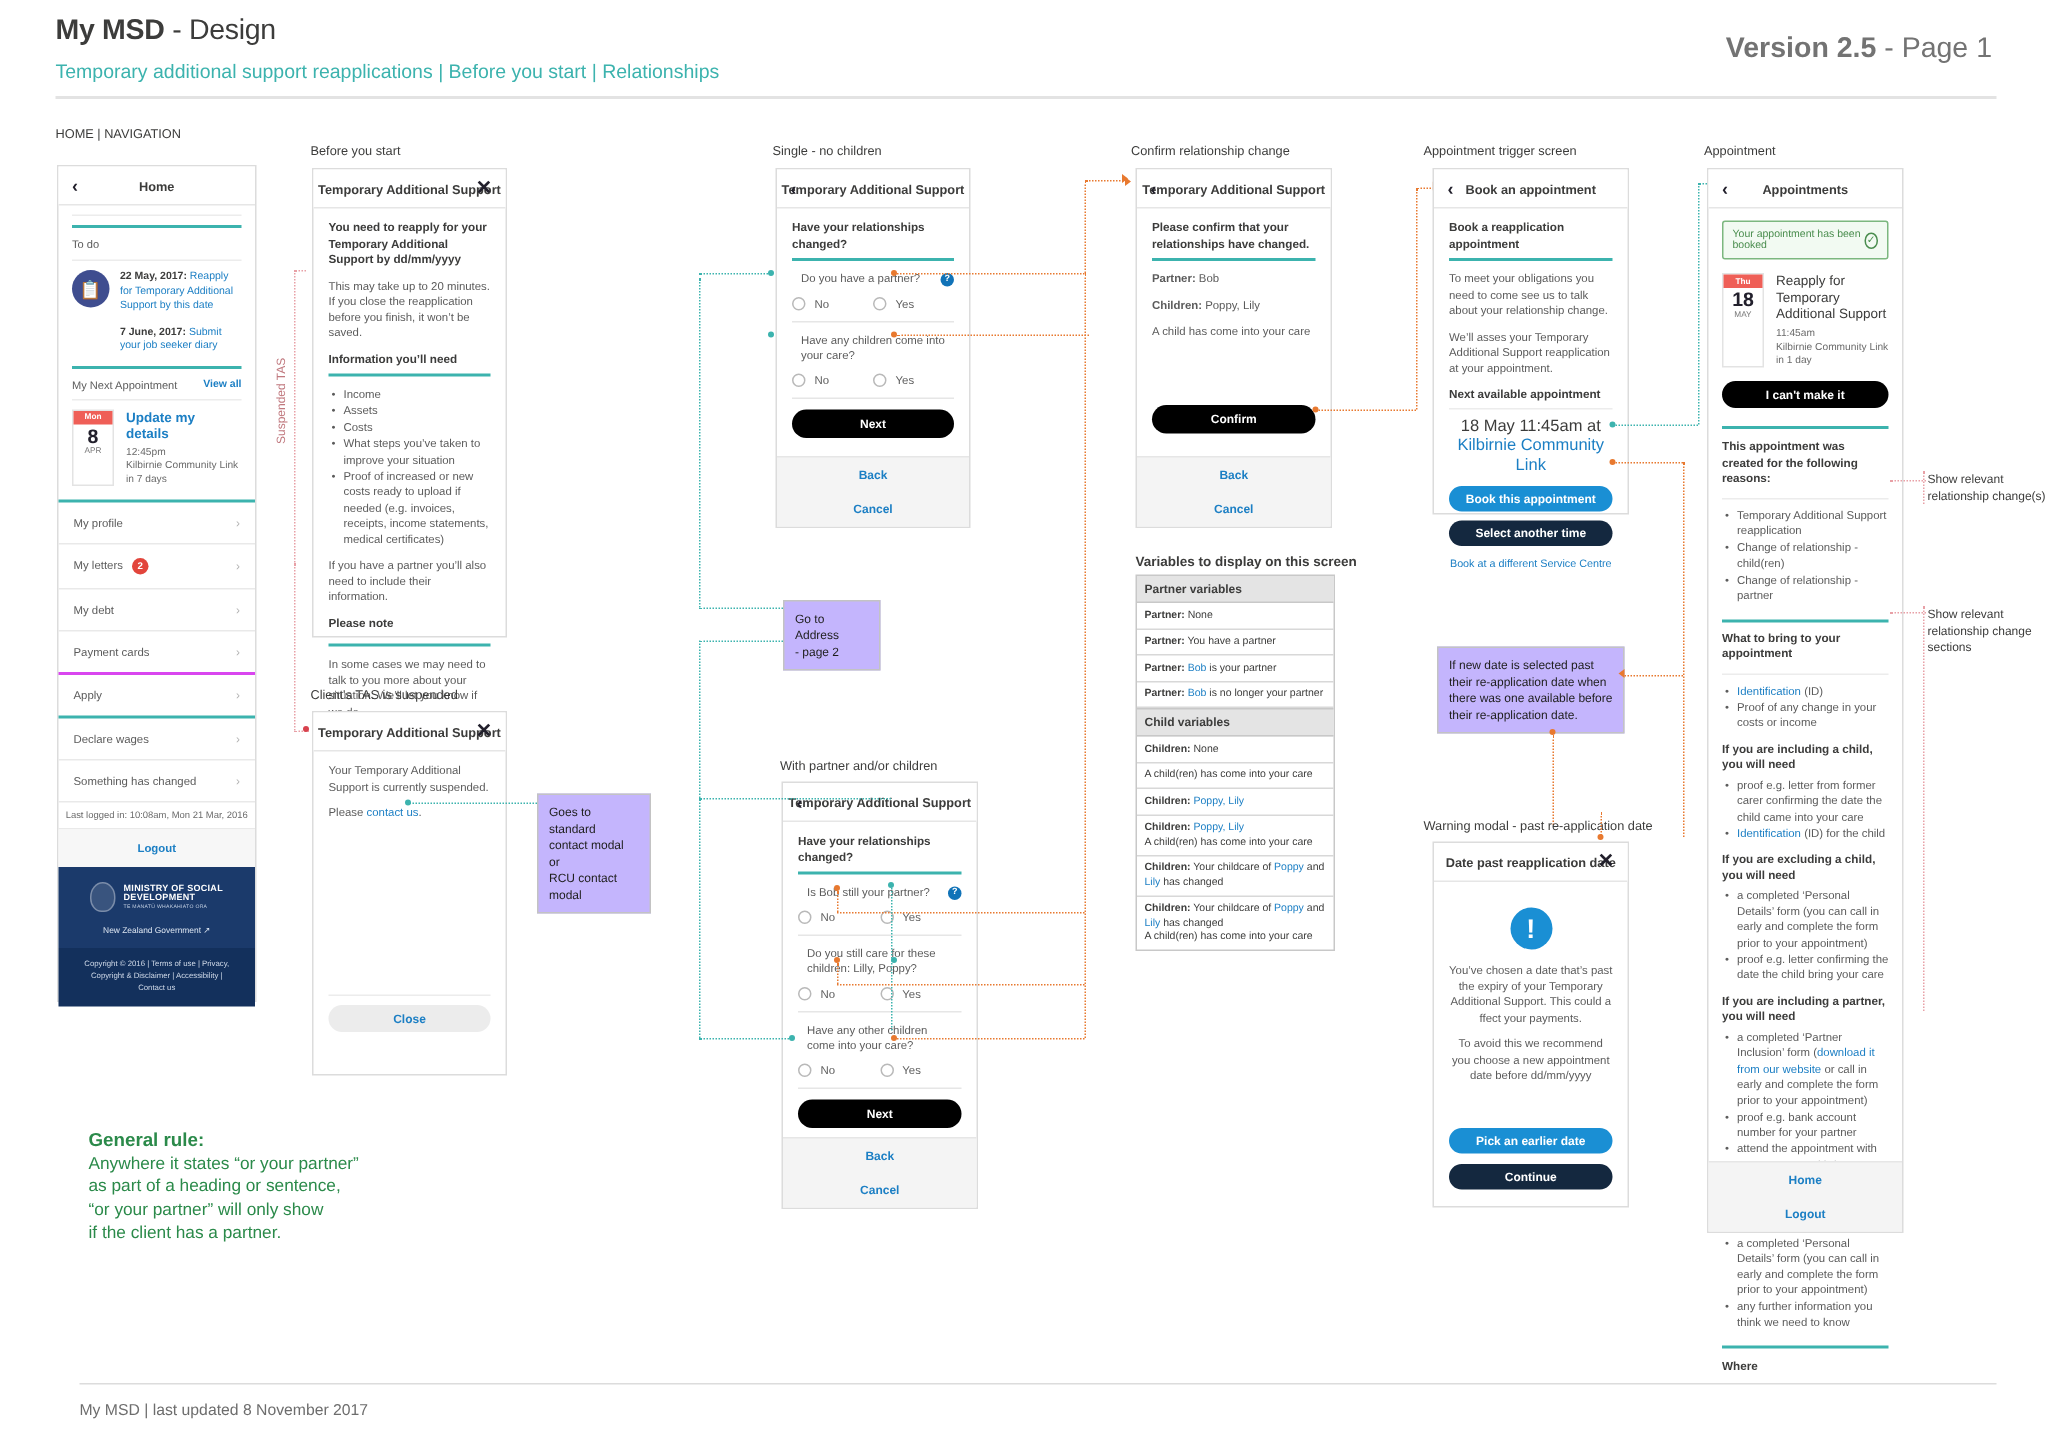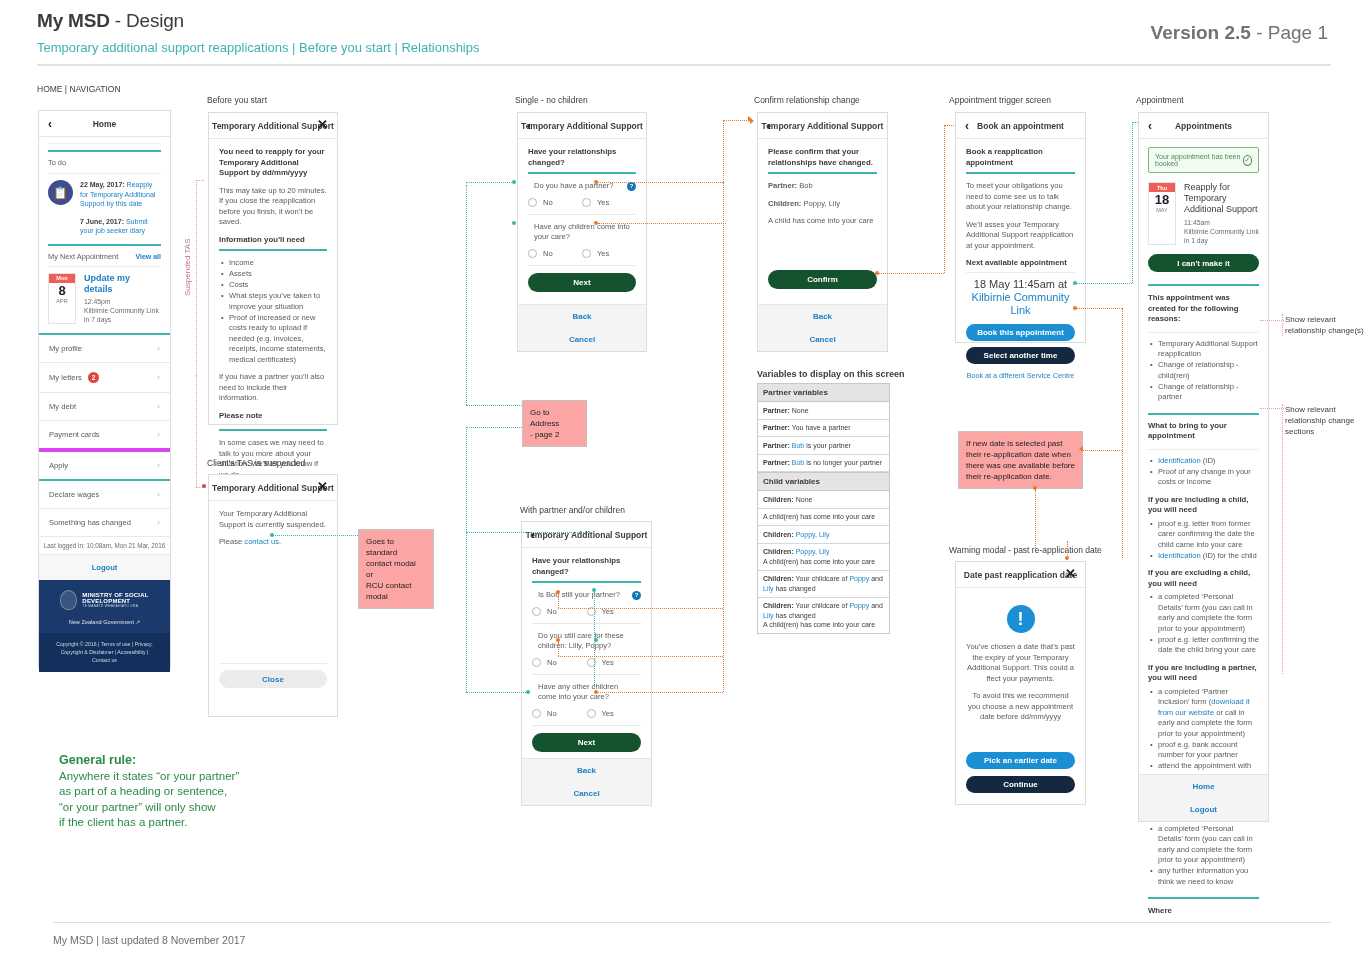--- a/index.html
+++ b/index.html
@@ -39,21 +39,21 @@
   .hr-teal { height:2px; background:#3cb3ae; margin:4px 0 7px; }
   .hr-light { height:1px; background:#e6e6e6; margin:7px 0; }
   .txt { font-size:7.6px; line-height:10.5px; color:#5b5b5b; margin:0 0 7px; }
   .lead { font-size:7.8px; line-height:10.5px; font-weight:bold; color:#3c3c3b; margin:0 0 7px; }
   ul.bul { margin:0 0 7px; padding-left:10px; }
   ul.bul li { font-size:7.6px; line-height:10.5px; color:#5b5b5b; margin-bottom:0.5px; list-style:none; position:relative; }
   ul.bul li:before { content:"\2022"; position:absolute; left:-8px; color:#5b5b5b; }
   .lnk { color:#1c7fc4; }
   .btn { border-radius:14px; height:19px; display:flex; align-items:center; justify-content:center;
          font-size:8px; font-weight:bold; color:#fff; }
-  .btn.primary { background:#14532d; }
+  .btn.primary { background:#000000; }
   .btn.bright { background:#1a8fd4; }
   .btn.dark { background:#14283f; }
   .btn.ghost { background:#ececec; color:#1c7fc4; }
   .footlink { text-align:center; font-size:8px; font-weight:bold; color:#1c7fc4; padding:7px 0; }
   .greyfoot { background:#f4f4f4; border-top:1px solid #e6e6e6; }
 
   
   .q { font-size:7.6px; color:#5b5b5b; margin:0 6px 6px; line-height:10.5px; }
   .radio-row { display:flex; margin-bottom:6px; position:relative; }
   .radio-row .opt { display:flex; align-items:center; width:50%; font-size:7.6px; color:#5b5b5b; }
@@ -63,21 +63,21 @@
 
   
   #vars-table { position:absolute; left:757px; top:383px; width:133px; border:1px solid #c8c8c8; }
   #vars-title { position:absolute; left:757px; top:369px; font-size:9px; font-weight:bold; color:#3c3c3b; }
   #vars-table .vhead { background:#e4e4e4; font-size:8px; font-weight:bold; color:#3c3c3b; padding:4px 5px; border-bottom:1px solid #c8c8c8; }
   #vars-table .vrow { font-size:7px; color:#3c3c3b; padding:3.5px 5px; border-bottom:1px solid #d8d8d8; line-height:9.5px; }
   #vars-table .vrow:last-child { border-bottom:none; }
   #vars-table .vrow b { font-weight:bold; }
 
   
-  .note { position:absolute; background:#fca5a5; border:1px solid #c3c3c3; font-size:8px; line-height:11px; color:#1d1d1b; padding:6px 7px; }
+  .note { position:absolute; background:#c4b5fd; border:1px solid #c3c3c3; font-size:8px; line-height:11px; color:#1d1d1b; padding:6px 7px; }
   .note-plain { position:absolute; font-size:8px; line-height:11px; color:#3c3c3b; }
 
   
   .conn { position:absolute; }
   .conn.h { height:0; border-top:1px dotted #e8792f; }
   .conn.v { width:0; border-left:1px dotted #e8792f; }
   .conn.teal.h { border-top-color:#3cb3ae; }
   .conn.teal.v { border-left-color:#3cb3ae; }
   .conn.pink.v { border-left-color:#e8a0a6; }
   .conn.pink.h { border-top-color:#e8a0a6; }
@@ -181,21 +181,21 @@
   </div>
   <div class="nav-row">
     <span><span>My letters</span>
       <span class="badge" style="margin-left:4px;">2</span></span>
     <span class="chev">›</span>
   </div>
   <div class="nav-row">
     <span>My debt</span>
       <span class="chev">›</span>
   </div>
-  <div class="nav-row" style="border-bottom:4px solid #d946ef;">
+  <div class="nav-row" style="border-bottom:2px solid #d946ef;">
     <span>Payment cards</span>
       <span class="chev">›</span>
   </div>
   <div class="nav-row" style="border-bottom:2px solid #3cb3ae;">
     <span>Apply</span>
       <span class="chev">›</span>
   </div>
   <div class="nav-row">
     <span>Declare wages</span>
       <span class="chev">›</span>

